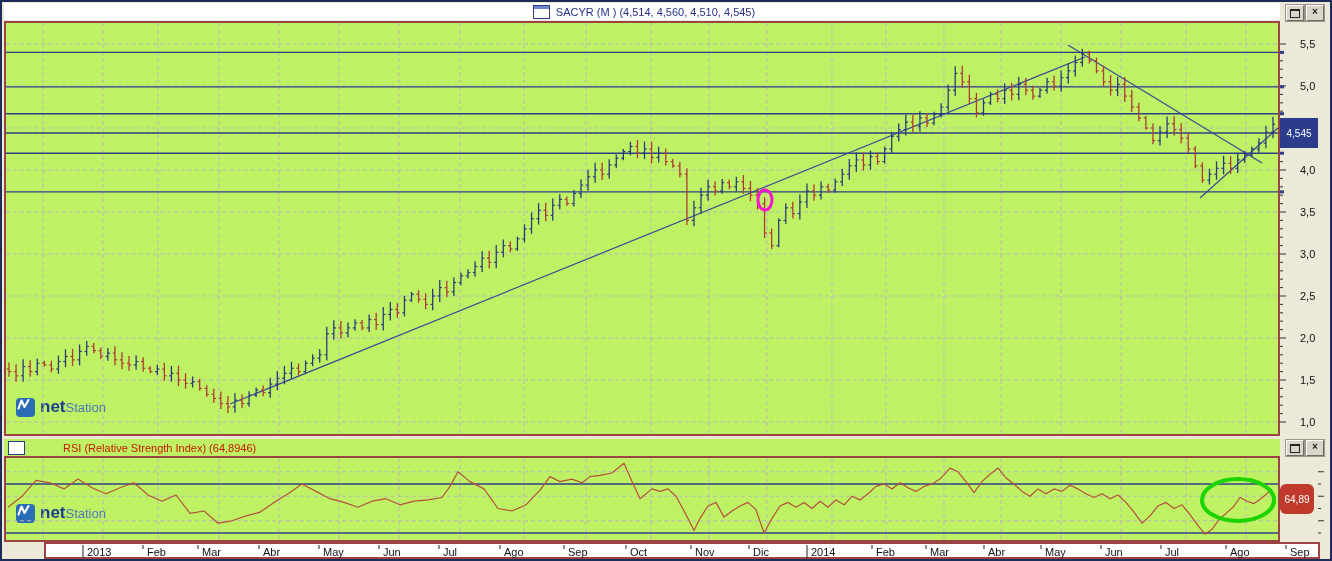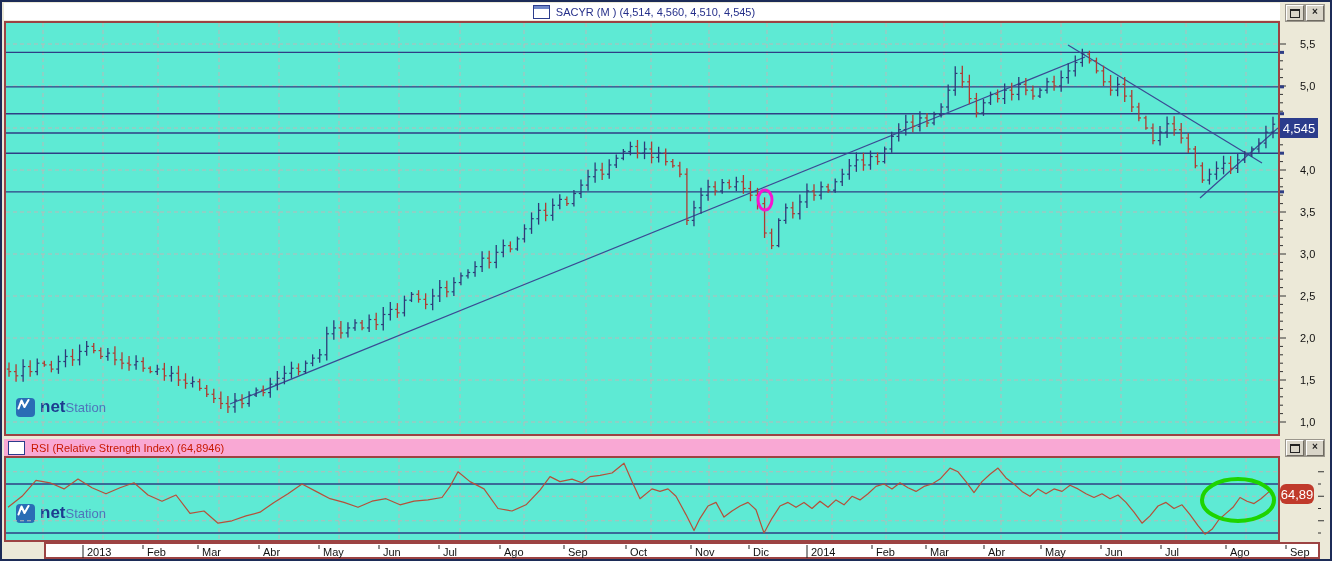--- a/index.html
+++ b/index.html
@@ -1,40 +1,40 @@
 <!DOCTYPE html>
 <html><head>
 <meta charset="utf-8">
 <style>
   html,body{margin:0;padding:0;}
   body{font-family:"Liberation Sans", sans-serif; background:#888;}
   #root{position:relative;width:1332px;height:561px;background:#ECE9D8;
         border:0;outline:2px solid #1C2B57;outline-offset:-2px;overflow:hidden;}
   .titlebar{position:absolute;left:4px;width:1276px;height:17px;display:flex;align-items:center;}
   .titlebar-main{top:3px;background:#FFFFFF;justify-content:center;}
-  .titlebar-rsi{top:439px;background:#f9a8d4;}
+  .titlebar-rsi{top:439px;background:#bef264;gap:32px;}
   .win-icon{width:15px;height:12px;background:#fff;border:1px solid #2B3C8C;margin:0 6px 0 4px;position:relative;}
   .win-icon .bar{position:absolute;left:0;top:0;right:0;height:3px;background:#6E86C8;}
   .title-text{font-size:11px;white-space:pre;}
   .title-text-main{color:#252F8A;}
   .title-text-rsi{color:#C81800;}
   .winbtn{position:absolute;width:16px;height:14px;background:#D9D5C9;
           border:1px solid;border-color:#FFFFFF #6F6B62 #6F6B62 #FFFFFF;
           box-shadow:0 0 0 1px #9a968c; text-align:center;cursor:pointer;}
   .winbtn .x{font-size:10px;line-height:12px;color:#222;font-weight:bold;}
   .glyph-max{width:8px;height:6px;border:1px solid #222;border-top:2px solid #222;margin:3px auto 0;}
-  .plot{position:absolute;left:4px;background:#5eead4;border:2px solid #9C4343;}
+  .plot{position:absolute;left:4px;background:#bef264;border:2px solid #9C4343;}
   .plot-main{top:21px;width:1272px;height:411px;}
   .plot-rsi{top:456px;width:1272px;height:82px;}
   .plot svg{position:absolute;left:0;top:0;}
   .datestrip{position:absolute;left:4px;top:542px;width:1272px;height:13px;background:#FFFFFF;border:2px solid #9C4343;margin-left:40px;}
   .axis{position:absolute;left:1280px;width:52px;text-align:right;}
   .axis-main{top:21px;height:415px;}
   .axis-rsi{top:456px;height:86px;padding-left:38px;}
-  .tag{position:absolute;left:1280px;height:20px;font-size:13px;color:#fff;
+  .tag{position:absolute;left:1280px;height:30px;font-size:10px;color:#fff;
        display:flex;align-items:center;justify-content:center;z-index:5;}
   .tag-price{width:38px;background:#2B3C8C;}
   .tag-rsi{width:34px;background:#C03A2B;}
   .logo{position:absolute;display:flex;align-items:center;z-index:0;}
   .logo-icon{width:19px;height:19px;border-radius:4px;background:#2A6DB5;margin-right:5px;
              display:flex;align-items:center;justify-content:center;}
   .logo-net{font-size:17px;font-weight:bold;color:#1D3C8F;}
   .logo-station{font-size:13px;color:#4F74BA;}
   .logo-main{left:10px;top:374px;}
   .logo-rsi{left:10px;top:45px;}

